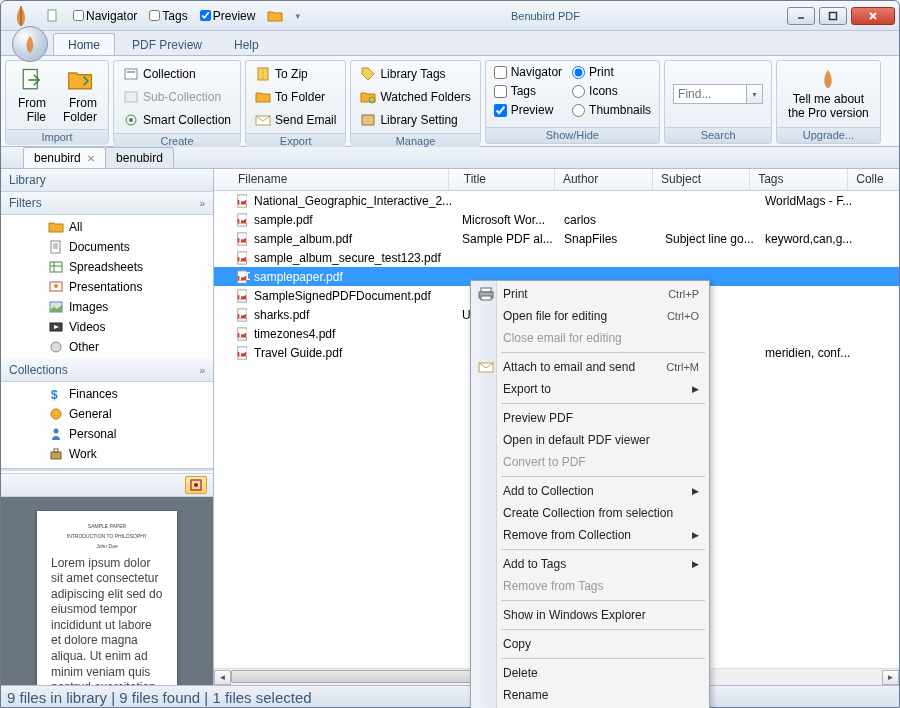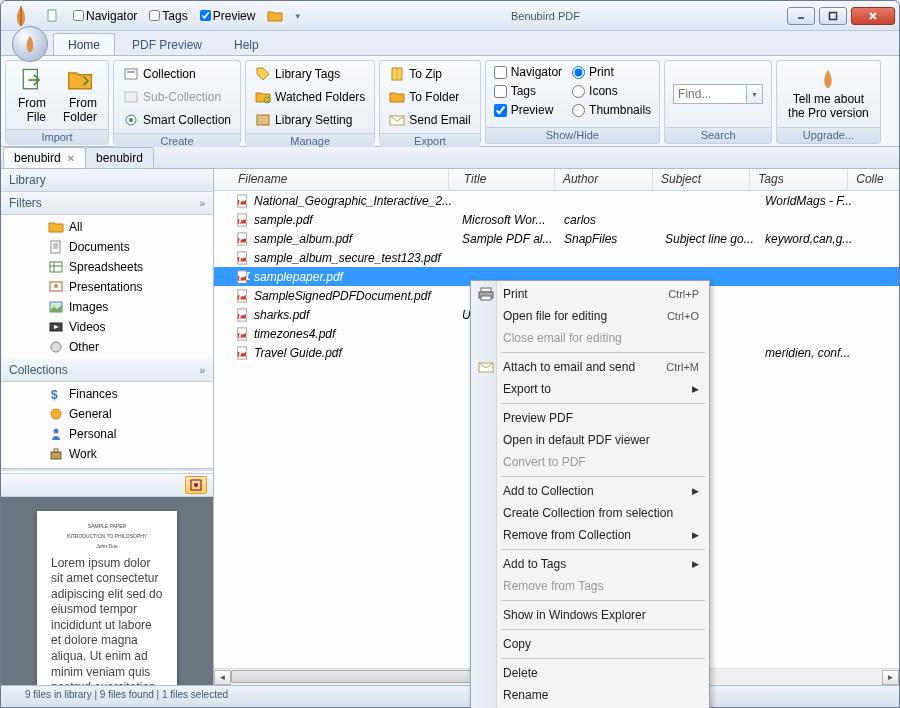--- a/index.html
+++ b/index.html
@@ -37,21 +37,21 @@
 .small-btn { display: flex; align-items: center; gap: 4px; padding: 2px 4px; border: 1px solid transparent; border-radius: 2px; cursor: pointer; white-space: nowrap; }
 .small-btn.disabled { color: #999; cursor: default; }
 .ic-s { width: 16px; height: 16px; flex-shrink: 0; }
 .check-row { display: flex; align-items: center; gap: 4px; padding: 2px 4px; white-space: nowrap; }
 .radio-row { display: flex; align-items: center; gap: 4px; padding: 2px 4px; white-space: nowrap; }
 .search-box { display: flex; align-items: center; }
 .search-input { width: 74px; height: 20px; border: 1px solid #a5b5c8; padding: 0 4px; background: #fff; }
 .search-dd { width: 16px; height: 20px; border: 1px solid #a5b5c8; border-left: none; background: linear-gradient(#fdfdfd, #e5ecf4); display: flex; align-items: center; justify-content: center; cursor: pointer; }
 
 
-.doc-tabs { height: 22px; background: linear-gradient(#f0f4f9, #dee6f0); border-bottom: 1px solid #b0bdd0; display: flex; align-items: flex-end; padding-left: 2px; gap: 0; }
+.doc-tabs { height: 22px; background: linear-gradient(#f0f4f9, #dee6f0); border-bottom: 1px solid #b0bdd0; display: flex; align-items: flex-end; padding-left: 22px; gap: 0; }
 .doc-tab { padding: 3px 10px; border: 1px solid #b0bdd0; border-bottom: none; background: #f8fafc; border-radius: 3px 3px 0 0; display: flex; align-items: center; gap: 6px; cursor: pointer; margin-right: -1px; }
 .doc-tab .x { color: #888; font-size: 10px; cursor: pointer; }
 .doc-tab.inactive { background: #e4eaf2; }
 
 
 .main { flex: 1; display: flex; min-height: 0; background: #fdfdfe; }
 
 
 .left-panel { width: 213px; border-right: 1px solid #b0bdd0; display: flex; flex-direction: column; background: #fdfdfe; }
 .panel-header { padding: 4px 8px; background: linear-gradient(#f4f7fb, #e4eaf2); border-bottom: 1px solid #c5d0de; color: #3a5a7a; font-size: 12px; display: flex; justify-content: space-between; align-items: center; }
@@ -59,21 +59,21 @@
 .tree { padding: 2px 0; margin-left: 25px; }
 .tree-item { display: flex; align-items: center; gap: 5px; padding: 2px 6px 2px 22px; cursor: pointer; }
 .divider { height: 3px; background: #d5dde8; border-top: 1px solid #bcc8d8; margin: 2px 0; cursor: ns-resize; }
 .thumb-toolbar { height: 24px; background: linear-gradient(#f4f7fb, #e4eaf2); border-top: 1px solid #c5d0de; border-bottom: 1px solid #c5d0de; display: flex; justify-content: flex-end; align-items: center; padding-right: 6px; }
 .thumb-btn { width: 22px; height: 18px; border: 1px solid #d0a040; background: linear-gradient(#ffe8a0,#ffd060); border-radius: 2px; display: flex; align-items: center; justify-content: center; cursor: pointer; }
 .preview-area { flex: 1; background: #6b7580; display: flex; align-items: flex-start; justify-content: center; padding: 14px; overflow: hidden; }
 .page-thumb { width: 140px; height: 190px; background: #fff; box-shadow: 0 1px 4px rgba(0,0,0,0.4); padding: 12px 14px; font-size: 4px; color: #444; line-height: 1.3; overflow: hidden; }
 .page-thumb .t-title { text-align: center; font-size: 5px; margin-bottom: 3px; }
 
 
-.file-area { flex: 1; display: flex; flex-direction: column; min-width: 0; position: relative; font-style: italic; }
+.file-area { flex: 1; display: flex; flex-direction: column; min-width: 0; position: relative; }
 .col-headers { height: 22px; display: flex; background: linear-gradient(#fdfdfe, #eef2f7); border-bottom: 1px solid #c5d0de; }
 .col-h { padding: 3px 8px; border-right: 1px solid #d5dde8; color: #333; cursor: pointer; overflow: hidden; white-space: nowrap; }
 .file-rows { flex: 1; overflow: hidden; position: relative; }
 .file-row { height: 19px; display: flex; align-items: center; cursor: pointer; }
 .file-row.selected { background: #3399ff; color: #fff; }
 .cell { padding: 0 4px 0 8px; overflow: hidden; white-space: nowrap; text-overflow: ellipsis; display: flex; align-items: center; gap: 4px; }
 .pdf-ic { width: 14px; height: 14px; flex-shrink: 0; }
 .hscroll { height: 17px; background: #f0f0f0; border-top: 1px solid #d5dde8; display: flex; align-items: center; }
 .hs-btn { width: 17px; height: 15px; background: linear-gradient(#fdfdfd,#e5e5e5); border: 1px solid #b5b5b5; display: flex; align-items: center; justify-content: center; font-size: 8px; color: #555; }
 .hs-track { flex: 1; height: 15px; background: #efefef; position: relative; }
@@ -83,21 +83,21 @@
 .ctx-menu { position: absolute; top: 280px; left: 470px; width: 240px; background: #f4f4f4; border: 1px solid #9aa5b3; box-shadow: 2px 2px 6px rgba(0,0,0,0.25); z-index: 100; padding: 2px; }
 .ctx-item { display: flex; align-items: center; padding: 4px 8px 4px 30px; cursor: pointer; position: relative; color: #222; }
 .ctx-item.disabled { color: #9a9a9a; cursor: default; }
 .ctx-icon { position: absolute; left: 4px; width: 18px; height: 18px; display: flex; align-items: center; justify-content: center; }
 .ctx-shortcut { margin-left: auto; color: #555; font-size: 11px; }
 .ctx-arrow { margin-left: auto; font-size: 9px; color: #333; }
 .ctx-sep { height: 1px; background: #c8c8c8; margin: 3px 2px 3px 28px; }
 .ctx-iconstrip { position: absolute; left: 0; top: 0; bottom: 0; width: 26px; background: linear-gradient(90deg,#eef2f7,#e4eaf2); border-right: 1px solid #d0d6de; }
 
 
-.statusbar { height: 22px; background: linear-gradient(#eef2f8, #d8e1ed); border-top: 1px solid #b0bdd0; padding: 3px 24px; color: #3a5a7a; font-size: 10px; }
+.statusbar { height: 22px; background: linear-gradient(#eef2f8, #d8e1ed); border-top: 1px solid #b0bdd0; padding: 3px 6px; color: #3a5a7a; font-size: 15px; }
 </style>
 </head>
 <body>
 
 <div class="window">
 
   <div class="titlebar">
     <svg class="app-icon" viewBox="0 0 24 24">
         <path d="M12 2 C10 6 8 8 8 14 C8 18 10 22 12 22 C14 22 16 18 16 14 C16 8 14 6 12 2 Z" fill="#e0924a"></path>
         <path d="M12 2 C12 8 12 14 12 22" stroke="#8a4a10" stroke-width="1"></path>
@@ -212,68 +212,68 @@
       </div>
         </div>
       <div class="group-caption">Create</div>
     </div>
 
     <div class="ribbon-group">
       <div class="group-body">
           <div class="small-btns">
         <div class="small-btn">
               <svg class="ic-s" viewBox="0 0 16 16">
-                <path d="M2 2h6l6 6-6 6-6-6z" fill="#f5d060" stroke="#c09010"></path>
-              </svg>
-              <span>Library Tags</span>
+                <rect x="3" y="2" width="10" height="12" fill="#f5d060" stroke="#c09010"></rect>
+                <path d="M8 2v12" stroke="#c09010" stroke-dasharray="1 1"></path>
+              </svg>
+              <span>To Zip</span>
             </div>
         <div class="small-btn">
               <svg class="ic-s" viewBox="0 0 16 16">
                 <path d="M1 4h5l1 1h8v8H1z" fill="#f5b030" stroke="#c08010"></path>
-                <circle cx="12" cy="11" r="3" fill="none" stroke="#4a6"></circle>
-              </svg>
-              <span>Watched Folders</span>
-            </div>
-        <div class="small-btn">
-              <svg class="ic-s" viewBox="0 0 16 16">
-                <rect x="2" y="3" width="12" height="10" fill="#e5c080" stroke="#a07030"></rect>
-              </svg>
-              <span>Library Setting</span>
-            </div>
-      </div>
-        </div>
-      <div class="group-caption">Manage</div>
+              </svg>
+              <span>To Folder</span>
+            </div>
+        <div class="small-btn">
+              <svg class="ic-s" viewBox="0 0 16 16">
+                <rect x="1" y="4" width="14" height="9" fill="#fff" stroke="#c0a050"></rect>
+                <path d="M1 4l7 5 7-5" fill="none" stroke="#c0a050"></path>
+              </svg>
+              <span>Send Email</span>
+            </div>
+      </div>
+        </div>
+      <div class="group-caption">Export</div>
     </div>
 
     <div class="ribbon-group">
       <div class="group-body">
           <div class="small-btns">
         <div class="small-btn">
               <svg class="ic-s" viewBox="0 0 16 16">
-                <rect x="3" y="2" width="10" height="12" fill="#f5d060" stroke="#c09010"></rect>
-                <path d="M8 2v12" stroke="#c09010" stroke-dasharray="1 1"></path>
-              </svg>
-              <span>To Zip</span>
+                <path d="M2 2h6l6 6-6 6-6-6z" fill="#f5d060" stroke="#c09010"></path>
+              </svg>
+              <span>Library Tags</span>
             </div>
         <div class="small-btn">
               <svg class="ic-s" viewBox="0 0 16 16">
                 <path d="M1 4h5l1 1h8v8H1z" fill="#f5b030" stroke="#c08010"></path>
-              </svg>
-              <span>To Folder</span>
-            </div>
-        <div class="small-btn">
-              <svg class="ic-s" viewBox="0 0 16 16">
-                <rect x="1" y="4" width="14" height="9" fill="#fff" stroke="#c0a050"></rect>
-                <path d="M1 4l7 5 7-5" fill="none" stroke="#c0a050"></path>
-              </svg>
-              <span>Send Email</span>
-            </div>
-      </div>
-        </div>
-      <div class="group-caption">Export</div>
+                <circle cx="12" cy="11" r="3" fill="none" stroke="#4a6"></circle>
+              </svg>
+              <span>Watched Folders</span>
+            </div>
+        <div class="small-btn">
+              <svg class="ic-s" viewBox="0 0 16 16">
+                <rect x="2" y="3" width="12" height="10" fill="#e5c080" stroke="#a07030"></rect>
+              </svg>
+              <span>Library Setting</span>
+            </div>
+      </div>
+        </div>
+      <div class="group-caption">Manage</div>
     </div>
 
     <div class="ribbon-group">
       <div class="group-body">
         <div class="small-btns">
           <label class="check-row">
               <input type="checkbox" style="">
               <span>Navigator</span>
             </label>
           <label class="check-row">

